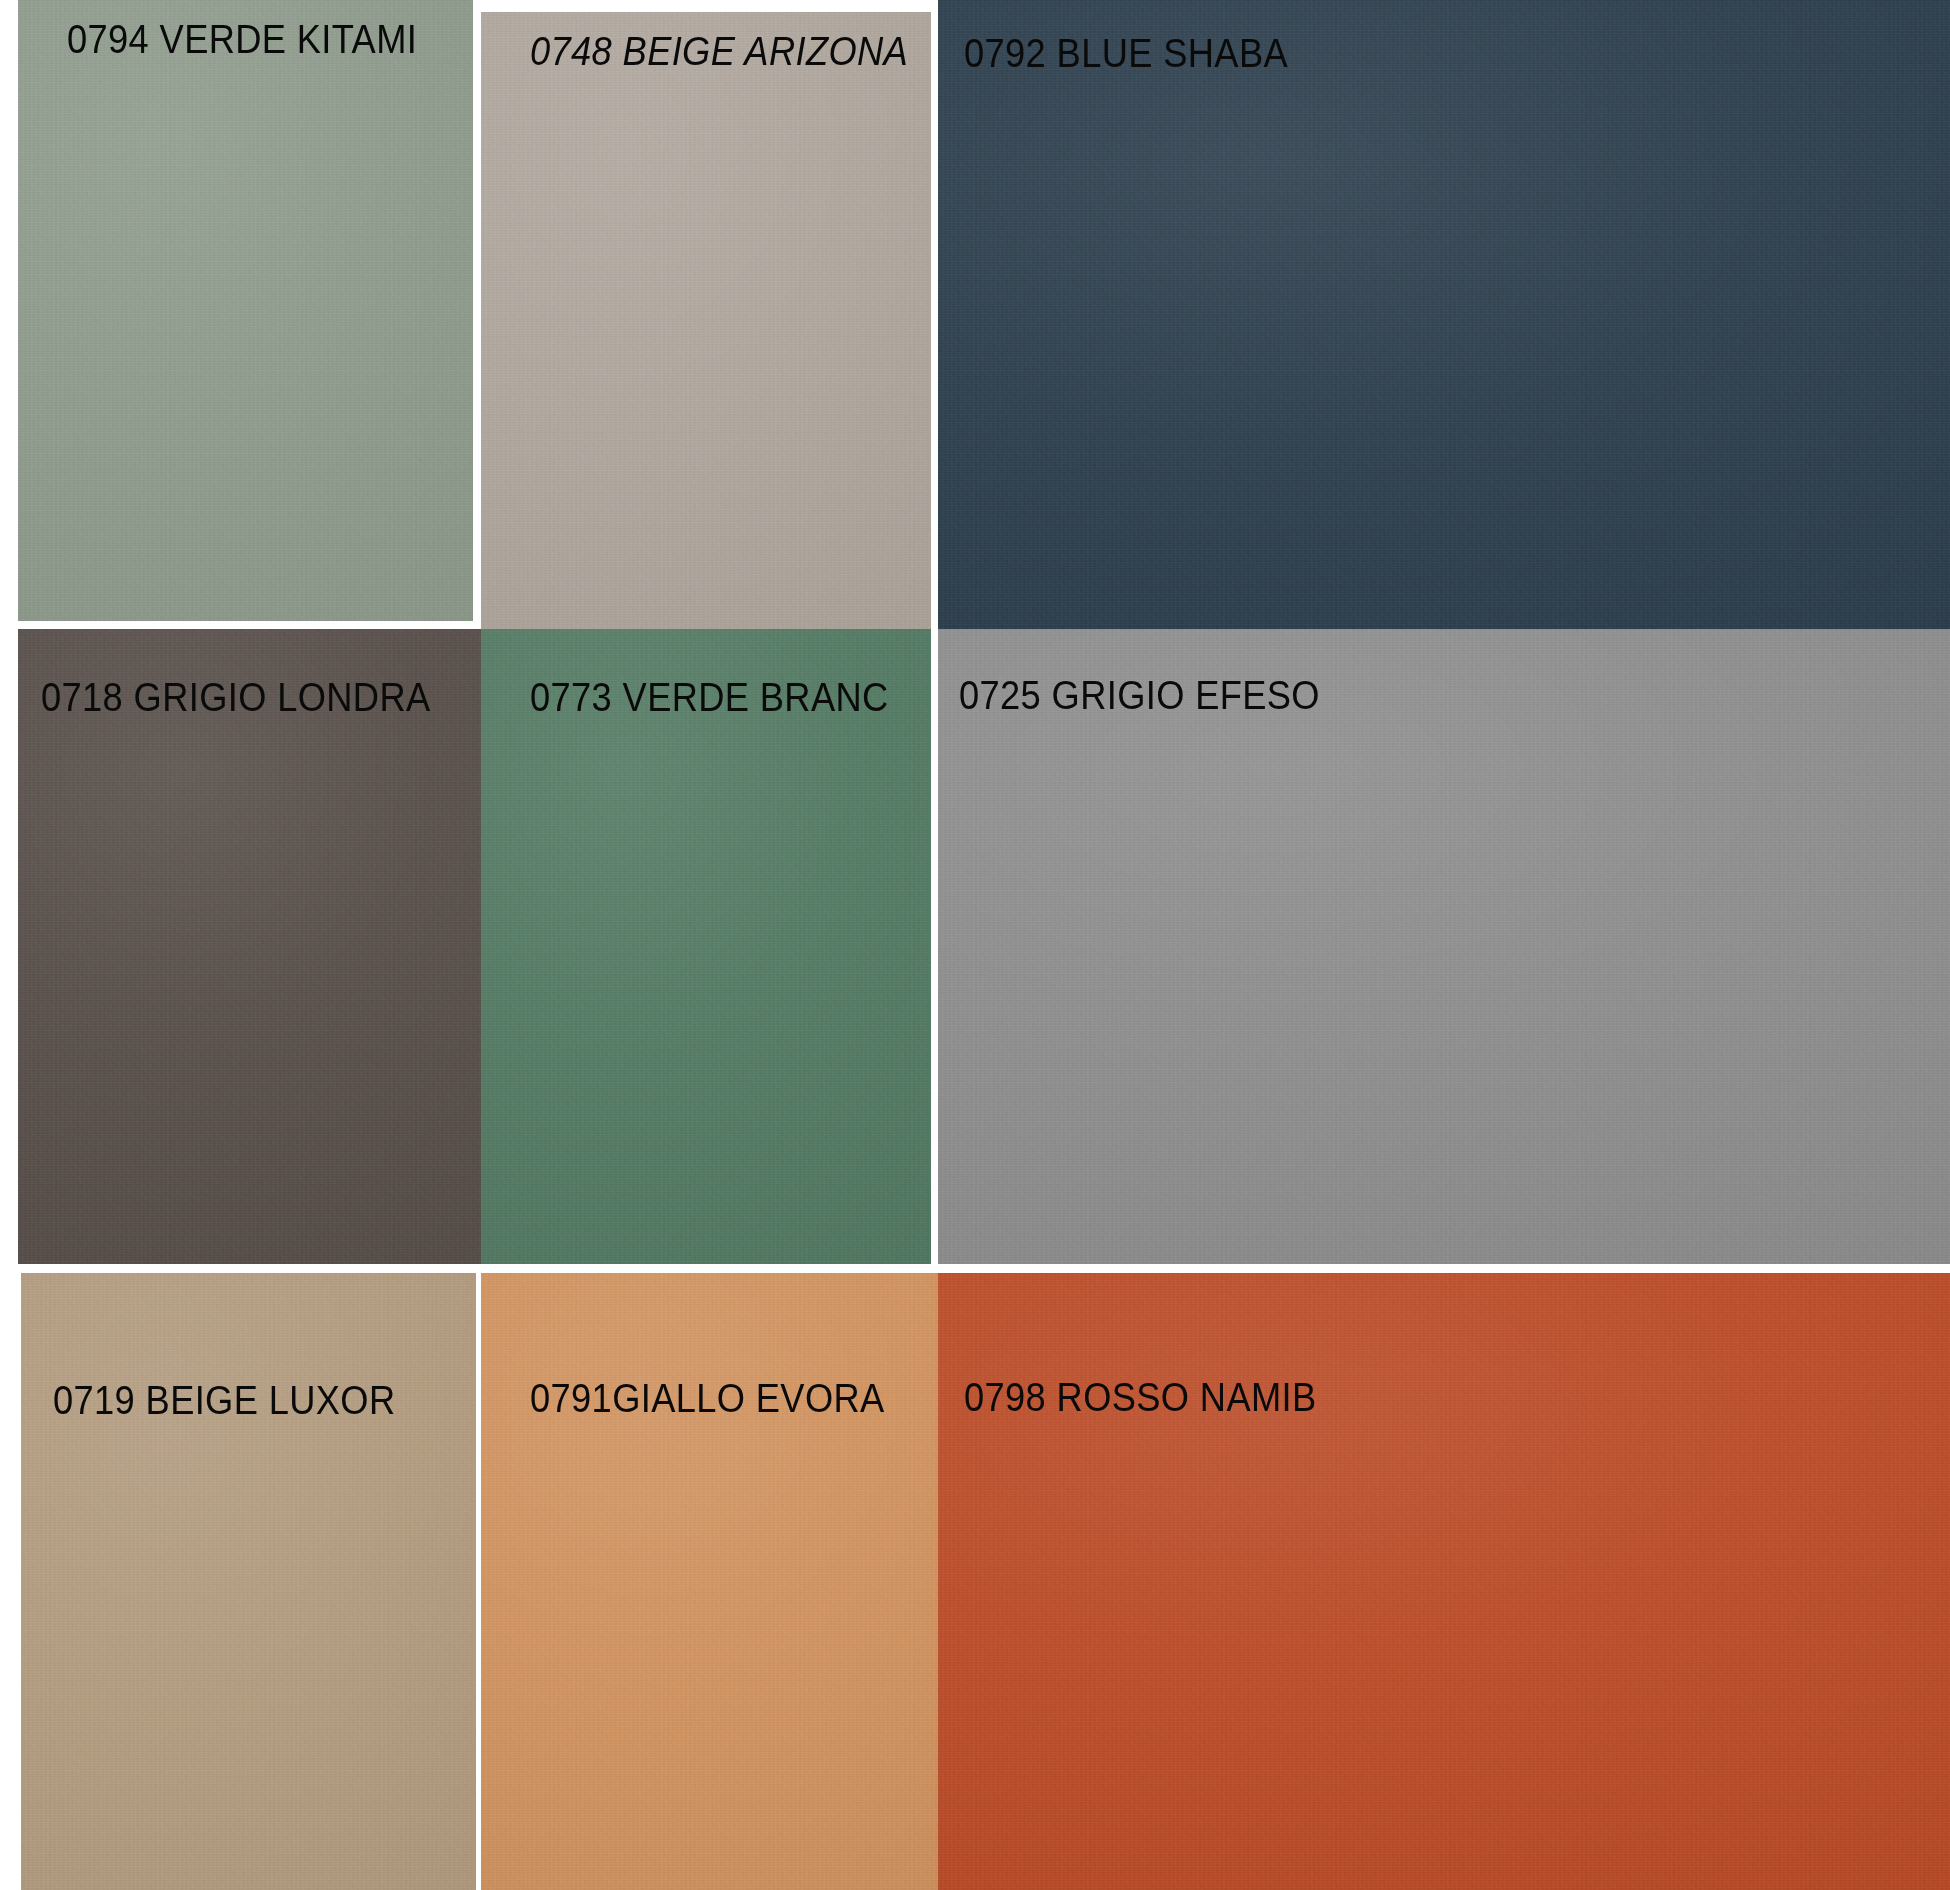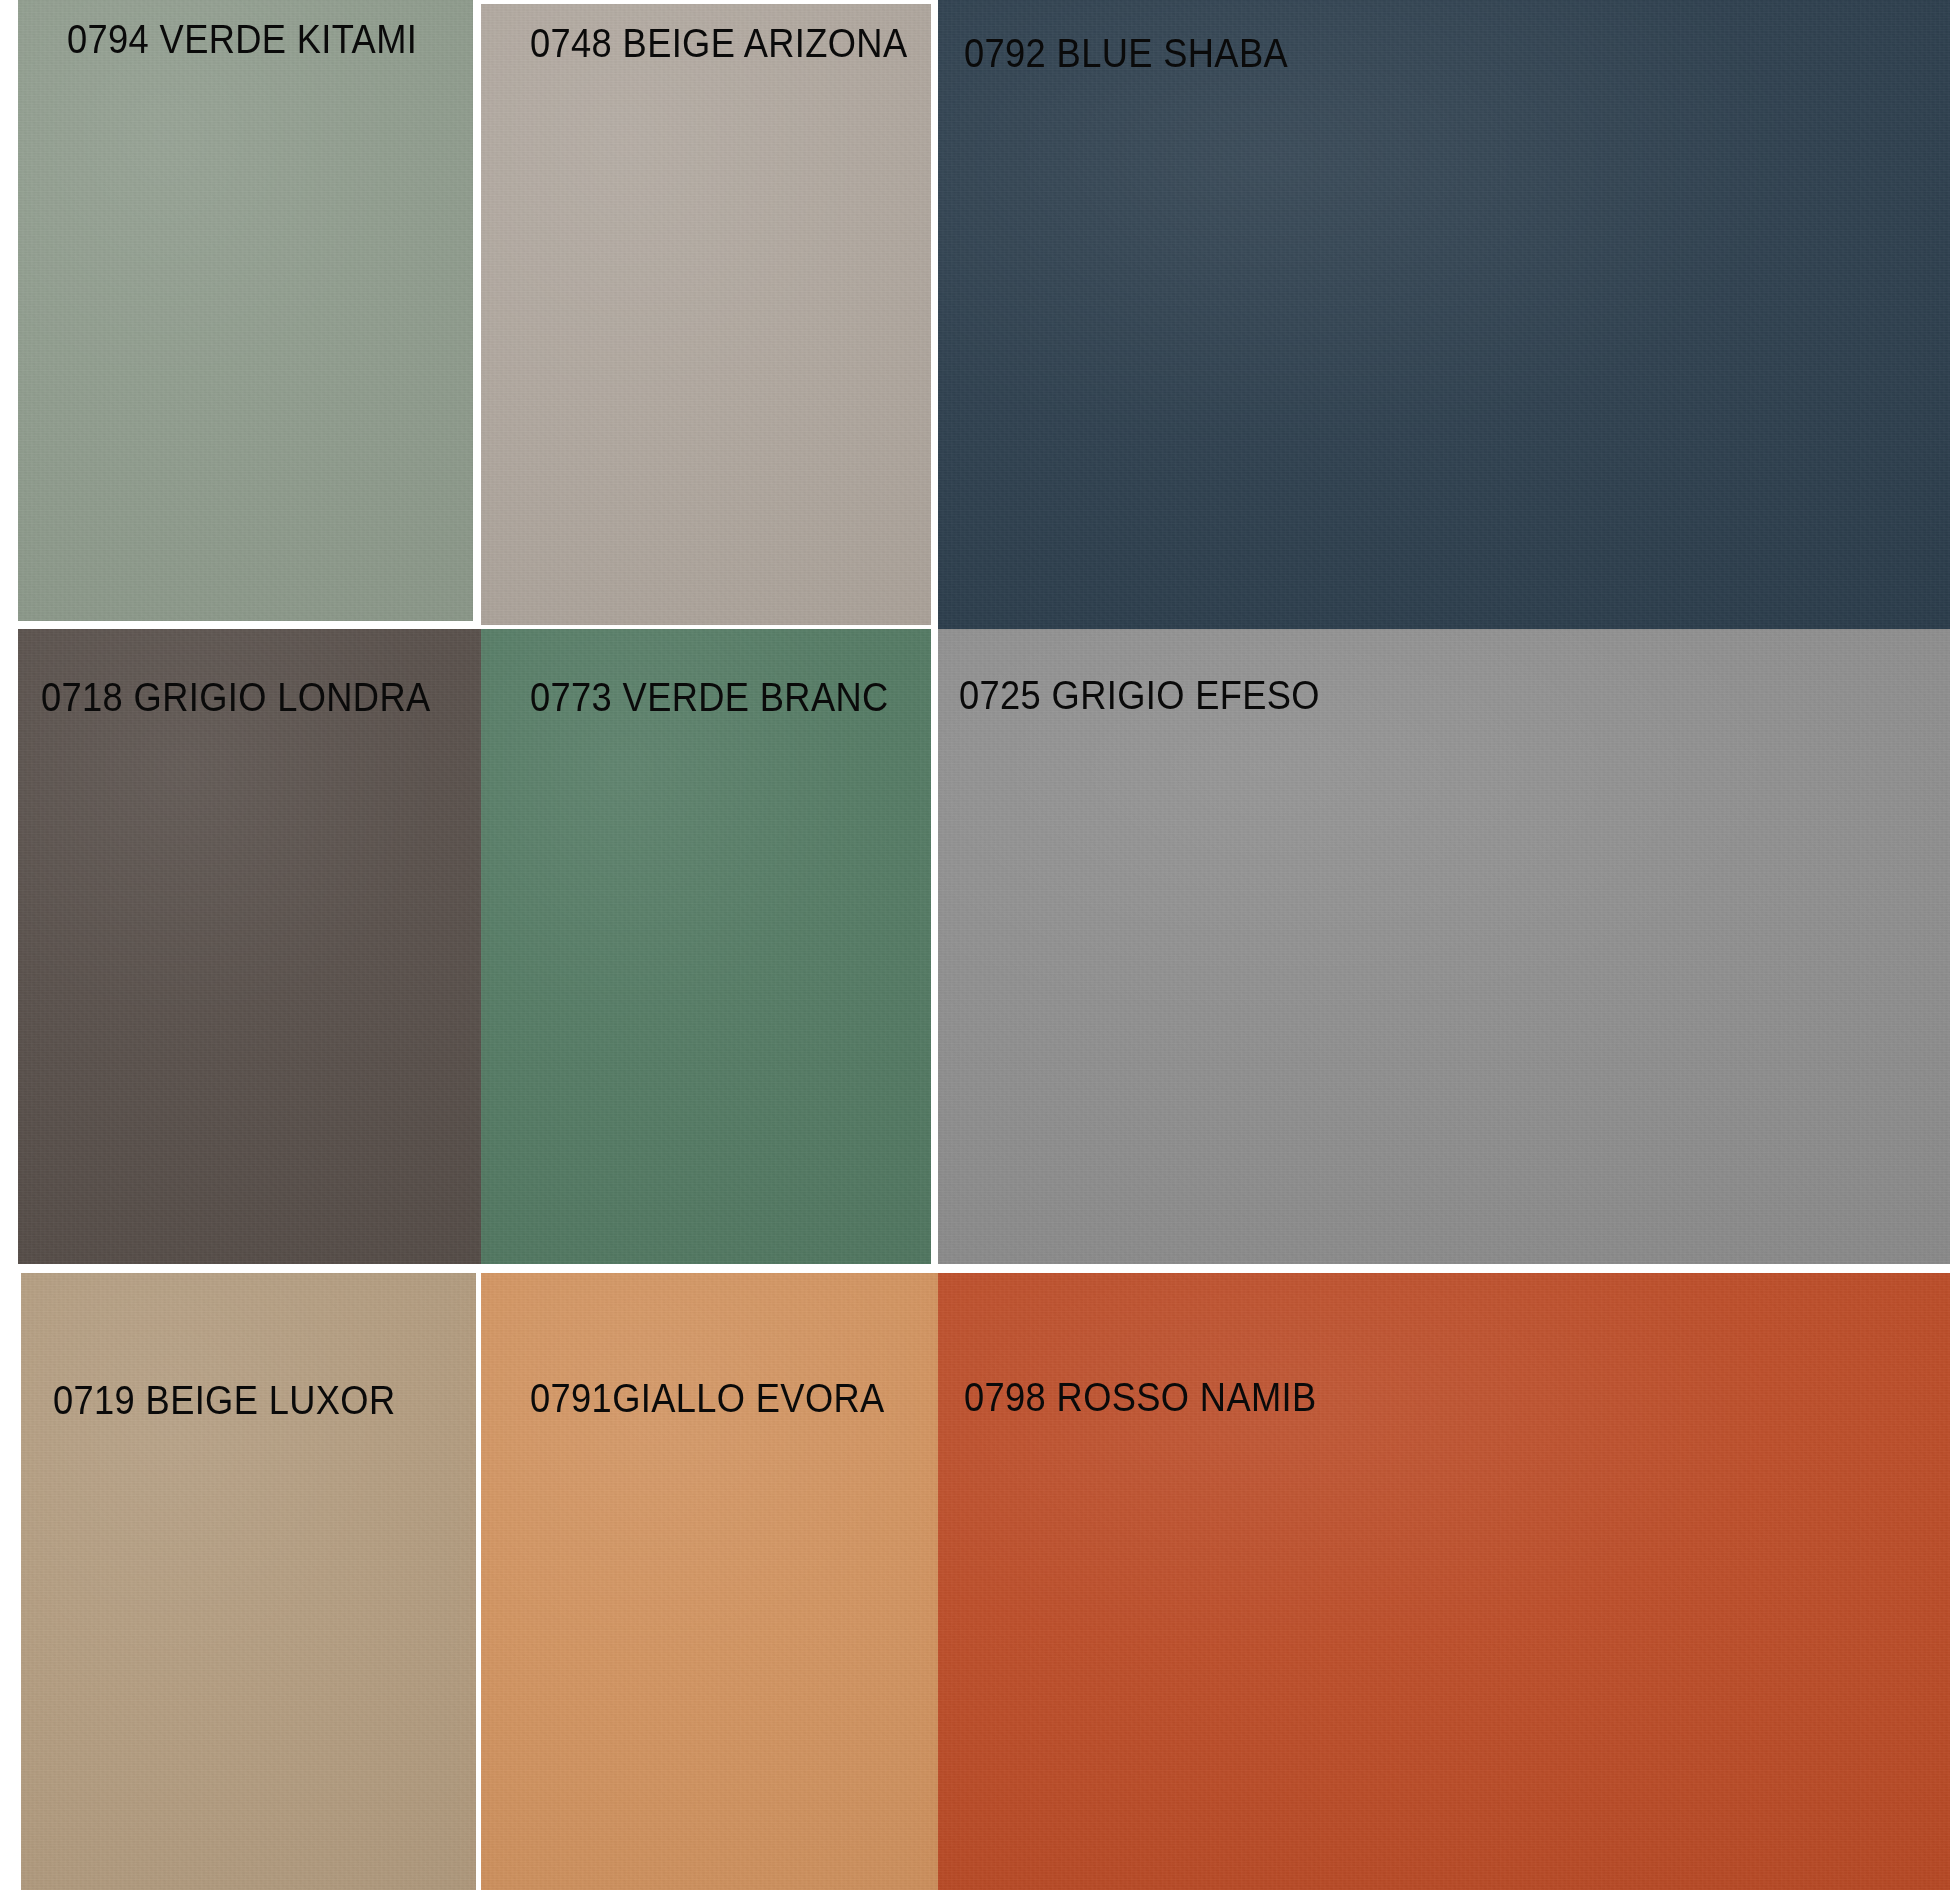--- a/index.html
+++ b/index.html
@@ -58,21 +58,21 @@
     font-family: "Liberation Sans", sans-serif;
     font-size: 41px;
     font-weight: 400;
     letter-spacing: 0.4px;
     line-height: 1;
     transform: scaleX(0.885);
     transform-origin: left center;
   }
   
   .pos-r1c1 { left: 0px;    top: 0px;    width: 455px;  height: 621px; }
-  .pos-r1c2 { left: 463px;  top: 4px;    width: 450px;  height: 621px; }
+  .pos-r1c2 { left: 463px;  top: 12px;    width: 450px;  height: 621px; font-style: italic; }
   .pos-r1c3 { left: 920px; top: 0px;    width: 1031px; height: 717px; padding-left: 36px; }
 
   .pos-r2c1 { left: 0px;    top: 629px;  width: 514px;  height: 635px; }
   .pos-r2c2 { left: 463px;  top: 629px;  width: 450px;  height: 635px; }
   .pos-r2c3 { left: 920px; top: 629px;  width: 1031px; height: 635px; }
 
   .pos-r3c1 { left: 3px;    top: 1273px; width: 455px;  height: 664px; }
   .pos-r3c2 { left: 463px;  top: 1273px; width: 531px;  height: 618px; }
   .pos-r3c3 { left: 920px; top: 1273px; width: 1031px; height: 618px; }
 

